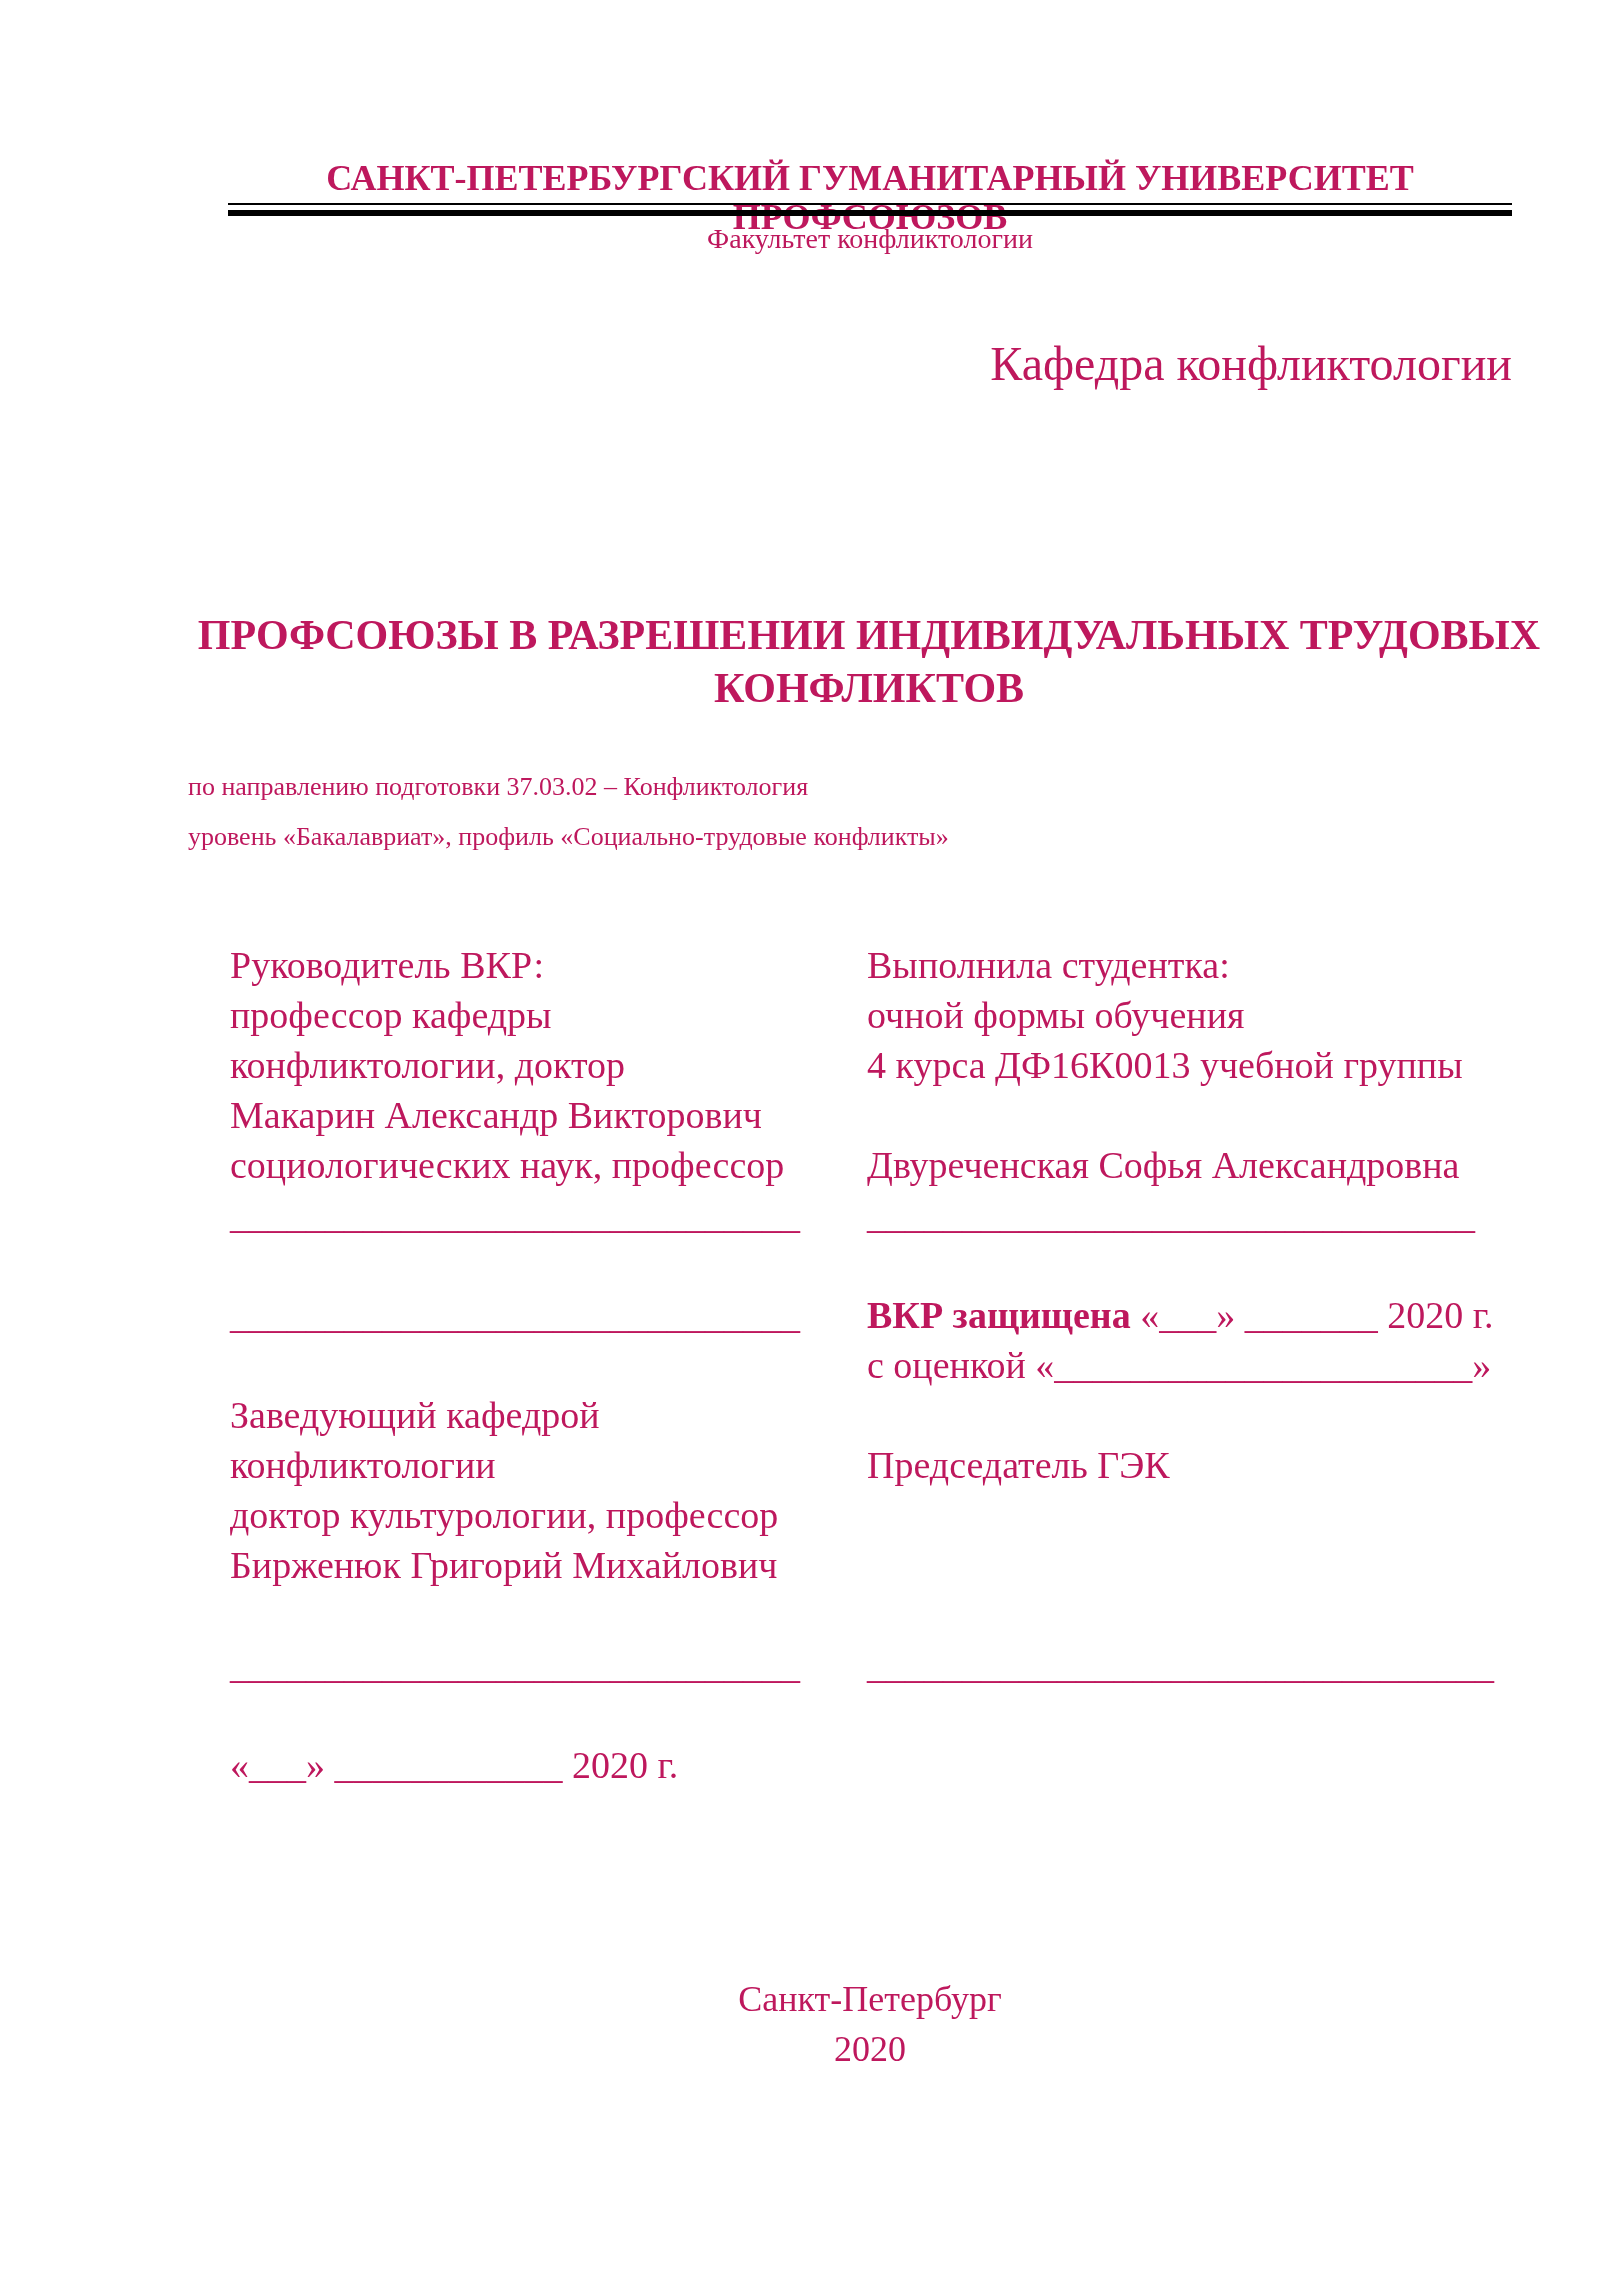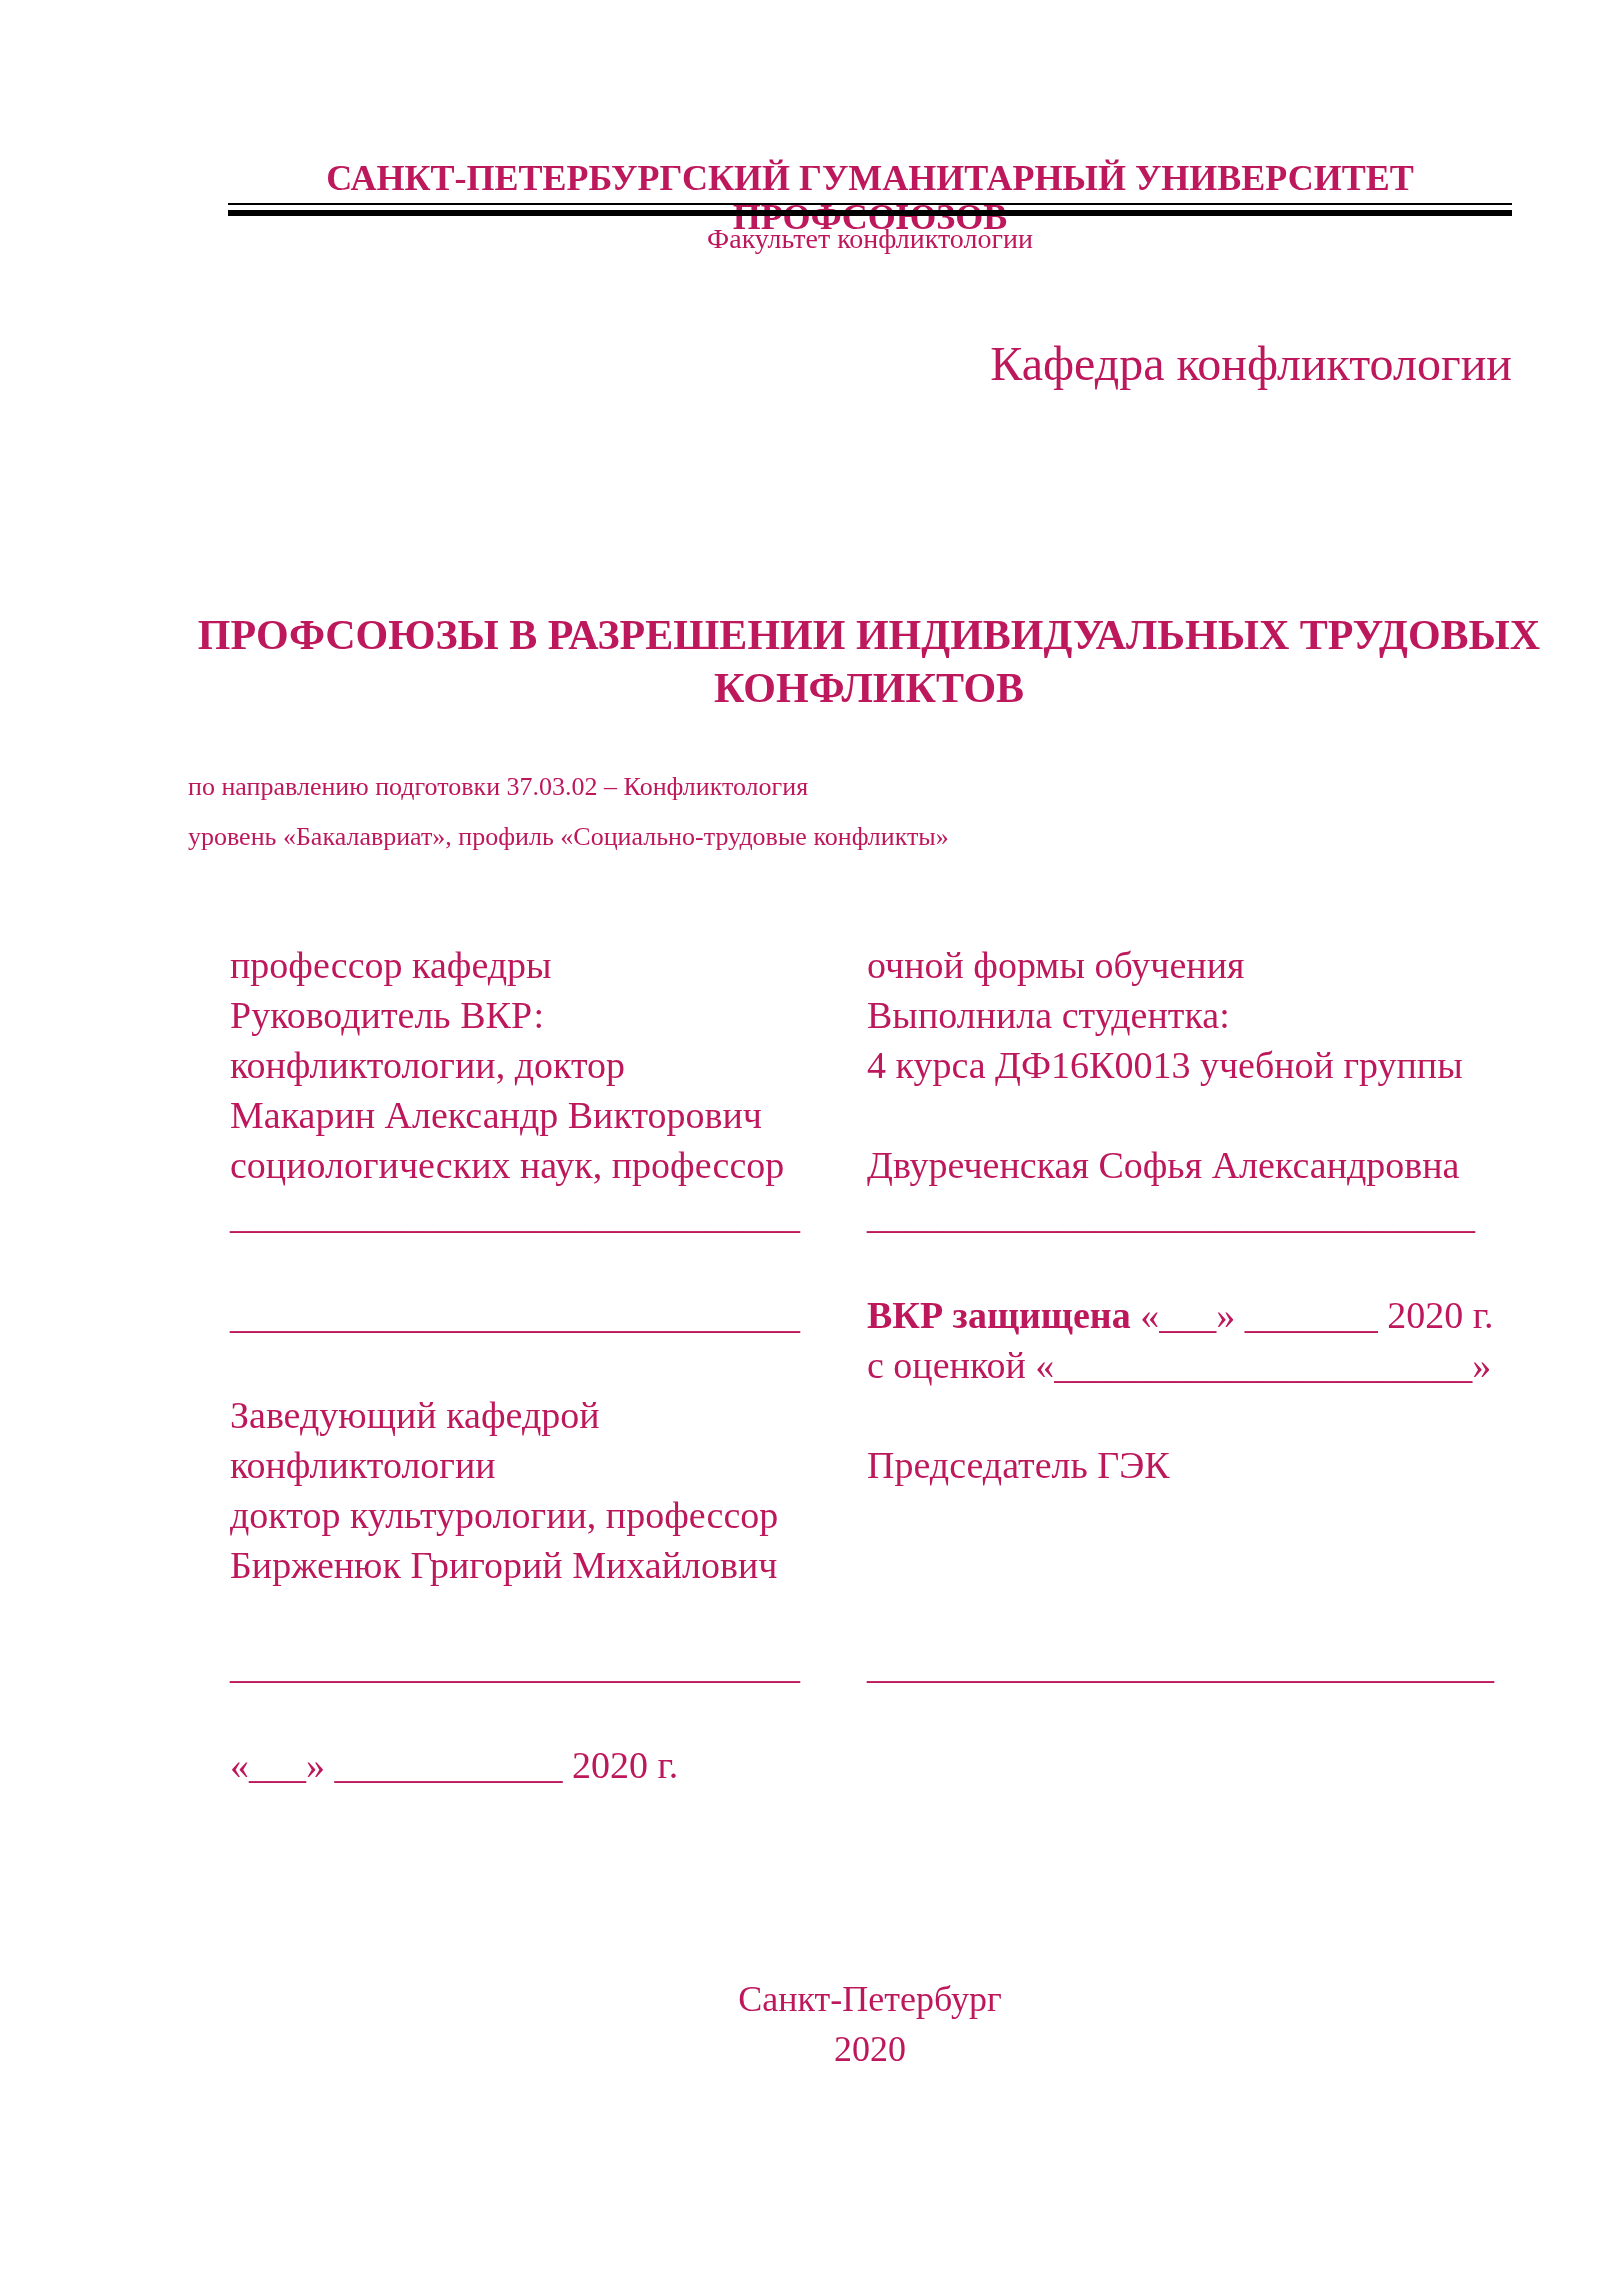--- a/index.html
+++ b/index.html
@@ -70,27 +70,27 @@
   </div>
 
   <div class="program">
     <div>по направлению подготовки 37.03.02 – Конфликтология</div>
     <div>уровень «Бакалавриат», профиль «Социально-трудовые конфликты»</div>
   </div>
 
   <div class="grid">
 
     <div class="mrow">
-      <span class="lc">профессор кафедры</span>
-      <span class="rc">очной формы обучения</span>
+      <span class="lc">Руководитель ВКР:</span>
+      <span class="rc">Выполнила студентка:</span>
     </div>
 
     <div class="mrow">
-      <span class="lc">Руководитель ВКР:</span>
-      <span class="rc">Выполнила студентка:</span>
+      <span class="lc">профессор кафедры</span>
+      <span class="rc">очной формы обучения</span>
     </div>
 
     <div class="mrow">
       <span class="lc">конфликтологии, доктор</span>
       <span class="rc">4 курса ДФ16К0013 учебной группы</span>
     </div>
 
     <div class="mrow">
       <span class="lc">Макарин Александр Викторович</span>
     </div>

